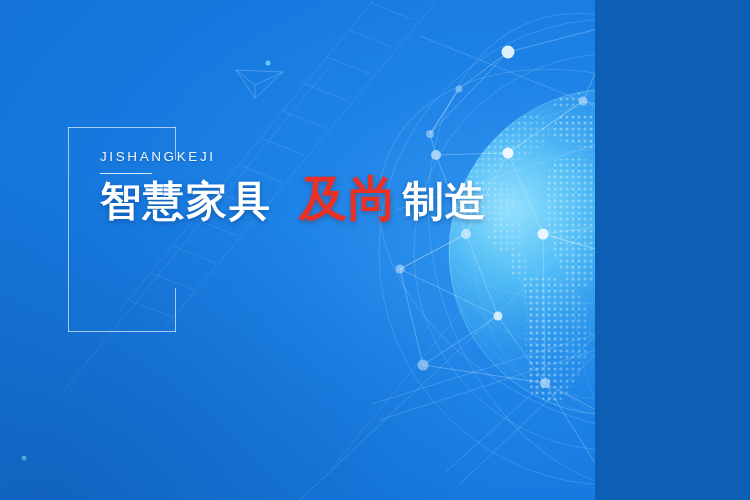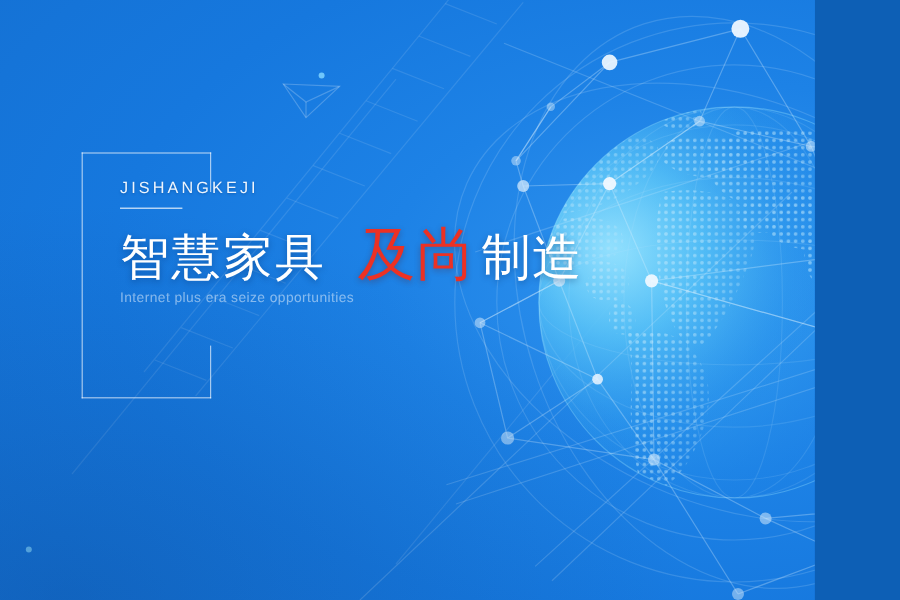--- a/index.html
+++ b/index.html
@@ -1,18 +1,18 @@
 <!DOCTYPE html>
 <html><head>
 <meta charset="utf-8">
 <style>
   html,body{margin:0;padding:0;background:#0d5fb5;}
   #stage{
     position:relative;
-    width:679px;height:500px;
+    width:595px;height:500px;
     overflow:hidden;
     font-family:"Liberation Sans","DejaVu Sans",sans-serif;
     background:#1678de;
   }
   
   .bg-base{
     position:absolute;inset:0;
     background:
       radial-gradient(120% 95% at 88% 46%, #3295ef 0%, #1d82e6 34%, #1678de 62%, #1470d2 100%),
       linear-gradient(160deg,#1b7ee2 0%,#1678de 55%,#1269cc 100%);
@@ -43,25 +43,24 @@
     font-weight:400;
     line-height:1;
     text-shadow:0 1px 2px rgba(4,45,100,.35);
   }
   .rule{
     margin-top:9px;
     width:52px;height:1px;
     background:rgba(255,255,255,.85);
   }
   .headline{
-    margin-top:14px;
     line-height:1;
     white-space:nowrap;
     font-family:"DejaVu Serif","Liberation Serif",serif;
-    font-weight:400;
+    font-weight:700;
     color:#ffffff;
     text-shadow:0 2px 5px rgba(4,40,95,.40);
   }
   .headline .h-a{font-size:41px;letter-spacing:2px;}
   .headline .h-gap{display:inline-block;width:16px;}
   .headline .h-red{
     font-size:48px;letter-spacing:1px;
     color:#ec3124;
     text-shadow:0 2px 5px rgba(90,8,4,.30);
   }
@@ -283,16 +282,15 @@
     <div class="rule"></div>
 
     <div class="headline">
       <span class="h-a">智慧家具</span>
       <span class="h-gap"></span>
       <span class="h-red">及尚</span>
       <span class="h-b">制造</span>
     </div>
 
 
-    <div class="sub-en">Internet plus era seize opportunities</div>
   </div>
 
 </div>
 
 </body></html>

